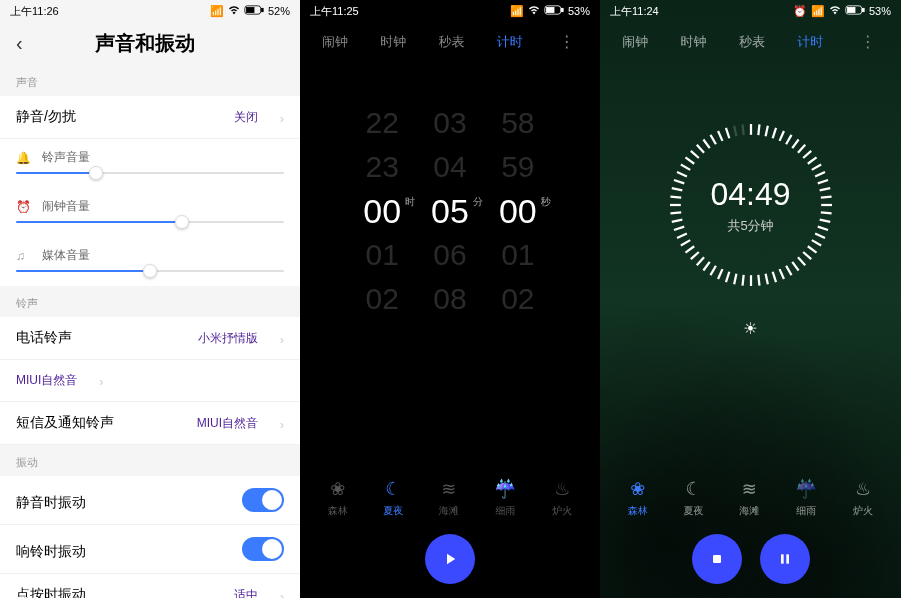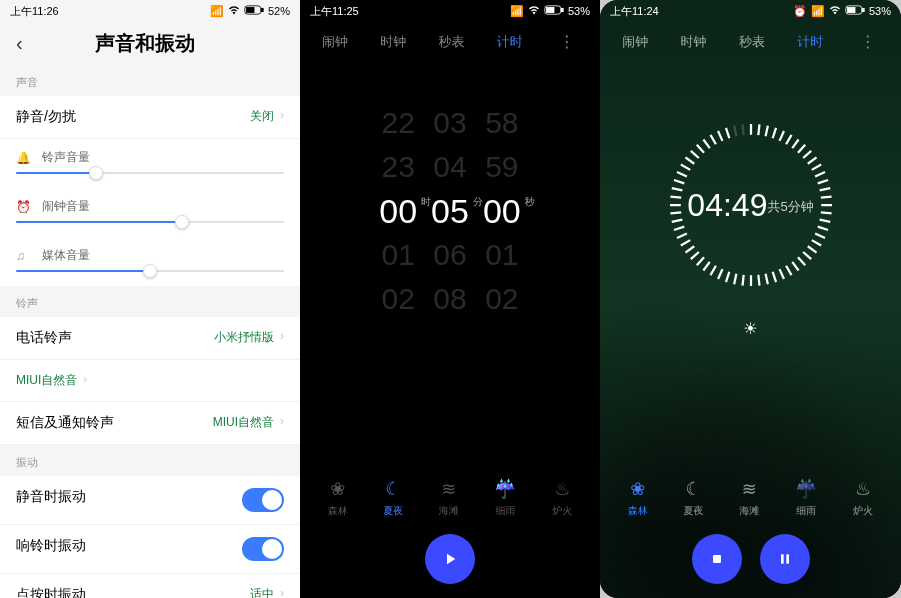--- a/index.html
+++ b/index.html
@@ -1,73 +1,73 @@
 <!DOCTYPE html>
 <html><head>
 <meta charset="utf-8">
 <style>
 * { margin: 0; padding: 0; box-sizing: border-box; font-family: -apple-system, "Helvetica Neue", Arial, sans-serif; }
 body { background: #ccc; width: 901px; height: 598px; overflow: hidden; display: flex; }
 .panel { height: 598px; position: relative; overflow: hidden; }
 .panel-light { width: 300px; background: #f5f5f5; color: #000; }
 .panel-dark { width: 300px; background: #000; color: #fff; }
-.panel-forest { width: 301px; background: linear-gradient(#0a2418 0%, #0d2f1e 40%, #163d28 100%); color: #fff; position: relative; border-radius: 18px; }
+.panel-forest { width: 301px; background: linear-gradient(#0a2418 0%, #0d2f1e 40%, #163d28 100%); color: #fff; position: relative; }
 .panel-forest::before { content: ""; position: absolute; inset: 0; background:
   radial-gradient(circle at 20% 90%, rgba(0,0,0,.6), transparent 40%),
   radial-gradient(circle at 70% 95%, rgba(0,0,0,.5), transparent 40%),
   linear-gradient(#0a2418 0%, #123422 50%, #0a2016 100%); z-index: 0; }
 .panel-forest > * { position: relative; z-index: 1; }
 
 .statusbar { display: flex; justify-content: space-between; align-items: center; padding: 11px 10px; font-size: 11px; height: 22px; }
 .statusbar .right { display: flex; align-items: center; gap: 4px; }
 
 .hdr-light { display: flex; align-items: center; padding: 8px 10px; }
 .back-chevron { font-size: 20px; color: #333; padding: 0 6px; cursor: pointer; }
 .hdr-title { flex: 1; text-align: center; font-size: 20px; font-weight: 700; margin-left: -28px; }
 
 .section-label { font-size: 11px; color: #999; padding: 10px 16px 6px; }
-.row { display: flex; align-items: flex-start; padding: 12px 16px; background: #fff; font-size: 14px; border-bottom: 1px solid #f0f0f0; }
+.row { display: flex; align-items: flex-end; padding: 12px 16px; background: #fff; font-size: 14px; border-bottom: 1px solid #f0f0f0; gap: 16px; }
 .row .label { flex: 1; }
-.row .value { color: #15803d; font-size: 12px; }
+.row .value { color: #4c1d95; font-size: 12px; }
 .row .chev { color: #ccc; margin-left: 6px; font-size: 12px; }
 .slider-row { background: #fff; padding: 10px 16px 14px; }
 .slider-row .sl-head { display: flex; align-items: center; gap: 10px; font-size: 12px; color: #666; margin-bottom: 6px; }
 .slider-row .sl-icon { width: 16px; color: #999; }
 .track { position: relative; height: 2px; background: #e0e0e0; border-radius: 2px; }
 .track .fill { position: absolute; height: 100%; background: #3b7cff; border-radius: 2px; }
 .track .thumb { position: absolute; top: 50%; width: 14px; height: 14px; background: #fff; border: 1px solid #ddd; border-radius: 50%; transform: translate(-50%, -50%); box-shadow: 0 1px 3px rgba(0,0,0,.2); }
 
 .switch { width: 42px; height: 24px; border-radius: 12px; position: relative; }
 .switch.on { background: #3b7cff; }
 .switch .knob { position: absolute; top: 2px; width: 20px; height: 20px; background: #fff; border-radius: 50%; }
 .switch.on .knob { right: 2px; }
 
 .tabbar { display: flex; justify-content: space-around; align-items: center; padding: 10px 6px; font-size: 13px; }
 .tabbar .tab { color: #888; cursor: pointer; }
 .tabbar .tab.active { color: #3b7cff; }
 .tabbar .more { color: #888; font-size: 16px; cursor: pointer; padding: 0 4px; letter-spacing: -1px; }
 
-.picker { display: flex; justify-content: center; align-items: center; gap: 14px; margin-top: 40px; }
+.picker { display: flex; justify-content: center; align-items: center; gap: 30px; margin-top: 40px; }
 .col { display: flex; flex-direction: column; align-items: center; }
 .col .num { font-size: 30px; font-weight: 300; color: #2a2a2a; height: 44px; display: flex; align-items: center; }
 .col .num.sel { color: #fff; font-size: 34px; position: relative; }
 .col .unit { position: absolute; right: -14px; top: 6px; font-size: 10px; color: #aaa; }
 
 .mode-bar { position: absolute; bottom: 80px; left: 0; right: 0; display: flex; justify-content: space-around; padding: 0 10px; }
 .mode { display: flex; flex-direction: column; align-items: center; gap: 4px; color: #555; font-size: 10px; cursor: pointer; }
 .mode.active { color: #3b7cff; }
 .mode .micon { font-size: 18px; height: 22px; }
 
 .playbtn { position: absolute; bottom: 14px; left: 50%; transform: translateX(-50%); width: 50px; height: 50px; border-radius: 50%; background: #3b49ff; display: flex; align-items: center; justify-content: center; cursor: pointer; }
 .playbtn svg { fill: #fff; }
 
 .dial-wrap { margin-top: 54px; display: flex; flex-direction: column; align-items: center; }
 .dial { width: 180px; height: 180px; position: relative; }
 .dial svg { position: absolute; inset: 0; }
-.dial .time { position: absolute; inset: 0; display: flex; flex-direction: row; align-items: center; justify-content: center; }
+.dial .time { position: absolute; inset: 0; display: flex; flex-direction: column; align-items: center; justify-content: center; }
 .dial .time .big { font-size: 32px; font-weight: 300; }
 .dial .time .small { font-size: 13px; color: #ccc; margin-top: 4px; }
 .sun { margin-top: 24px; color: #fff; font-size: 16px; }
 
 .ctrl-btns { position: absolute; bottom: 14px; left: 50%; transform: translateX(-50%); display: flex; gap: 18px; }
 .ctrl-btns .cbtn { width: 50px; height: 50px; border-radius: 50%; background: #3b49ff; display: flex; align-items: center; justify-content: center; cursor: pointer; }
 .ctrl-btns svg { fill: #fff; }
 
 .panel-forest .mode { color: rgba(255,255,255,.55); }
 .panel-forest .mode.active { color: #3b7cff; }

